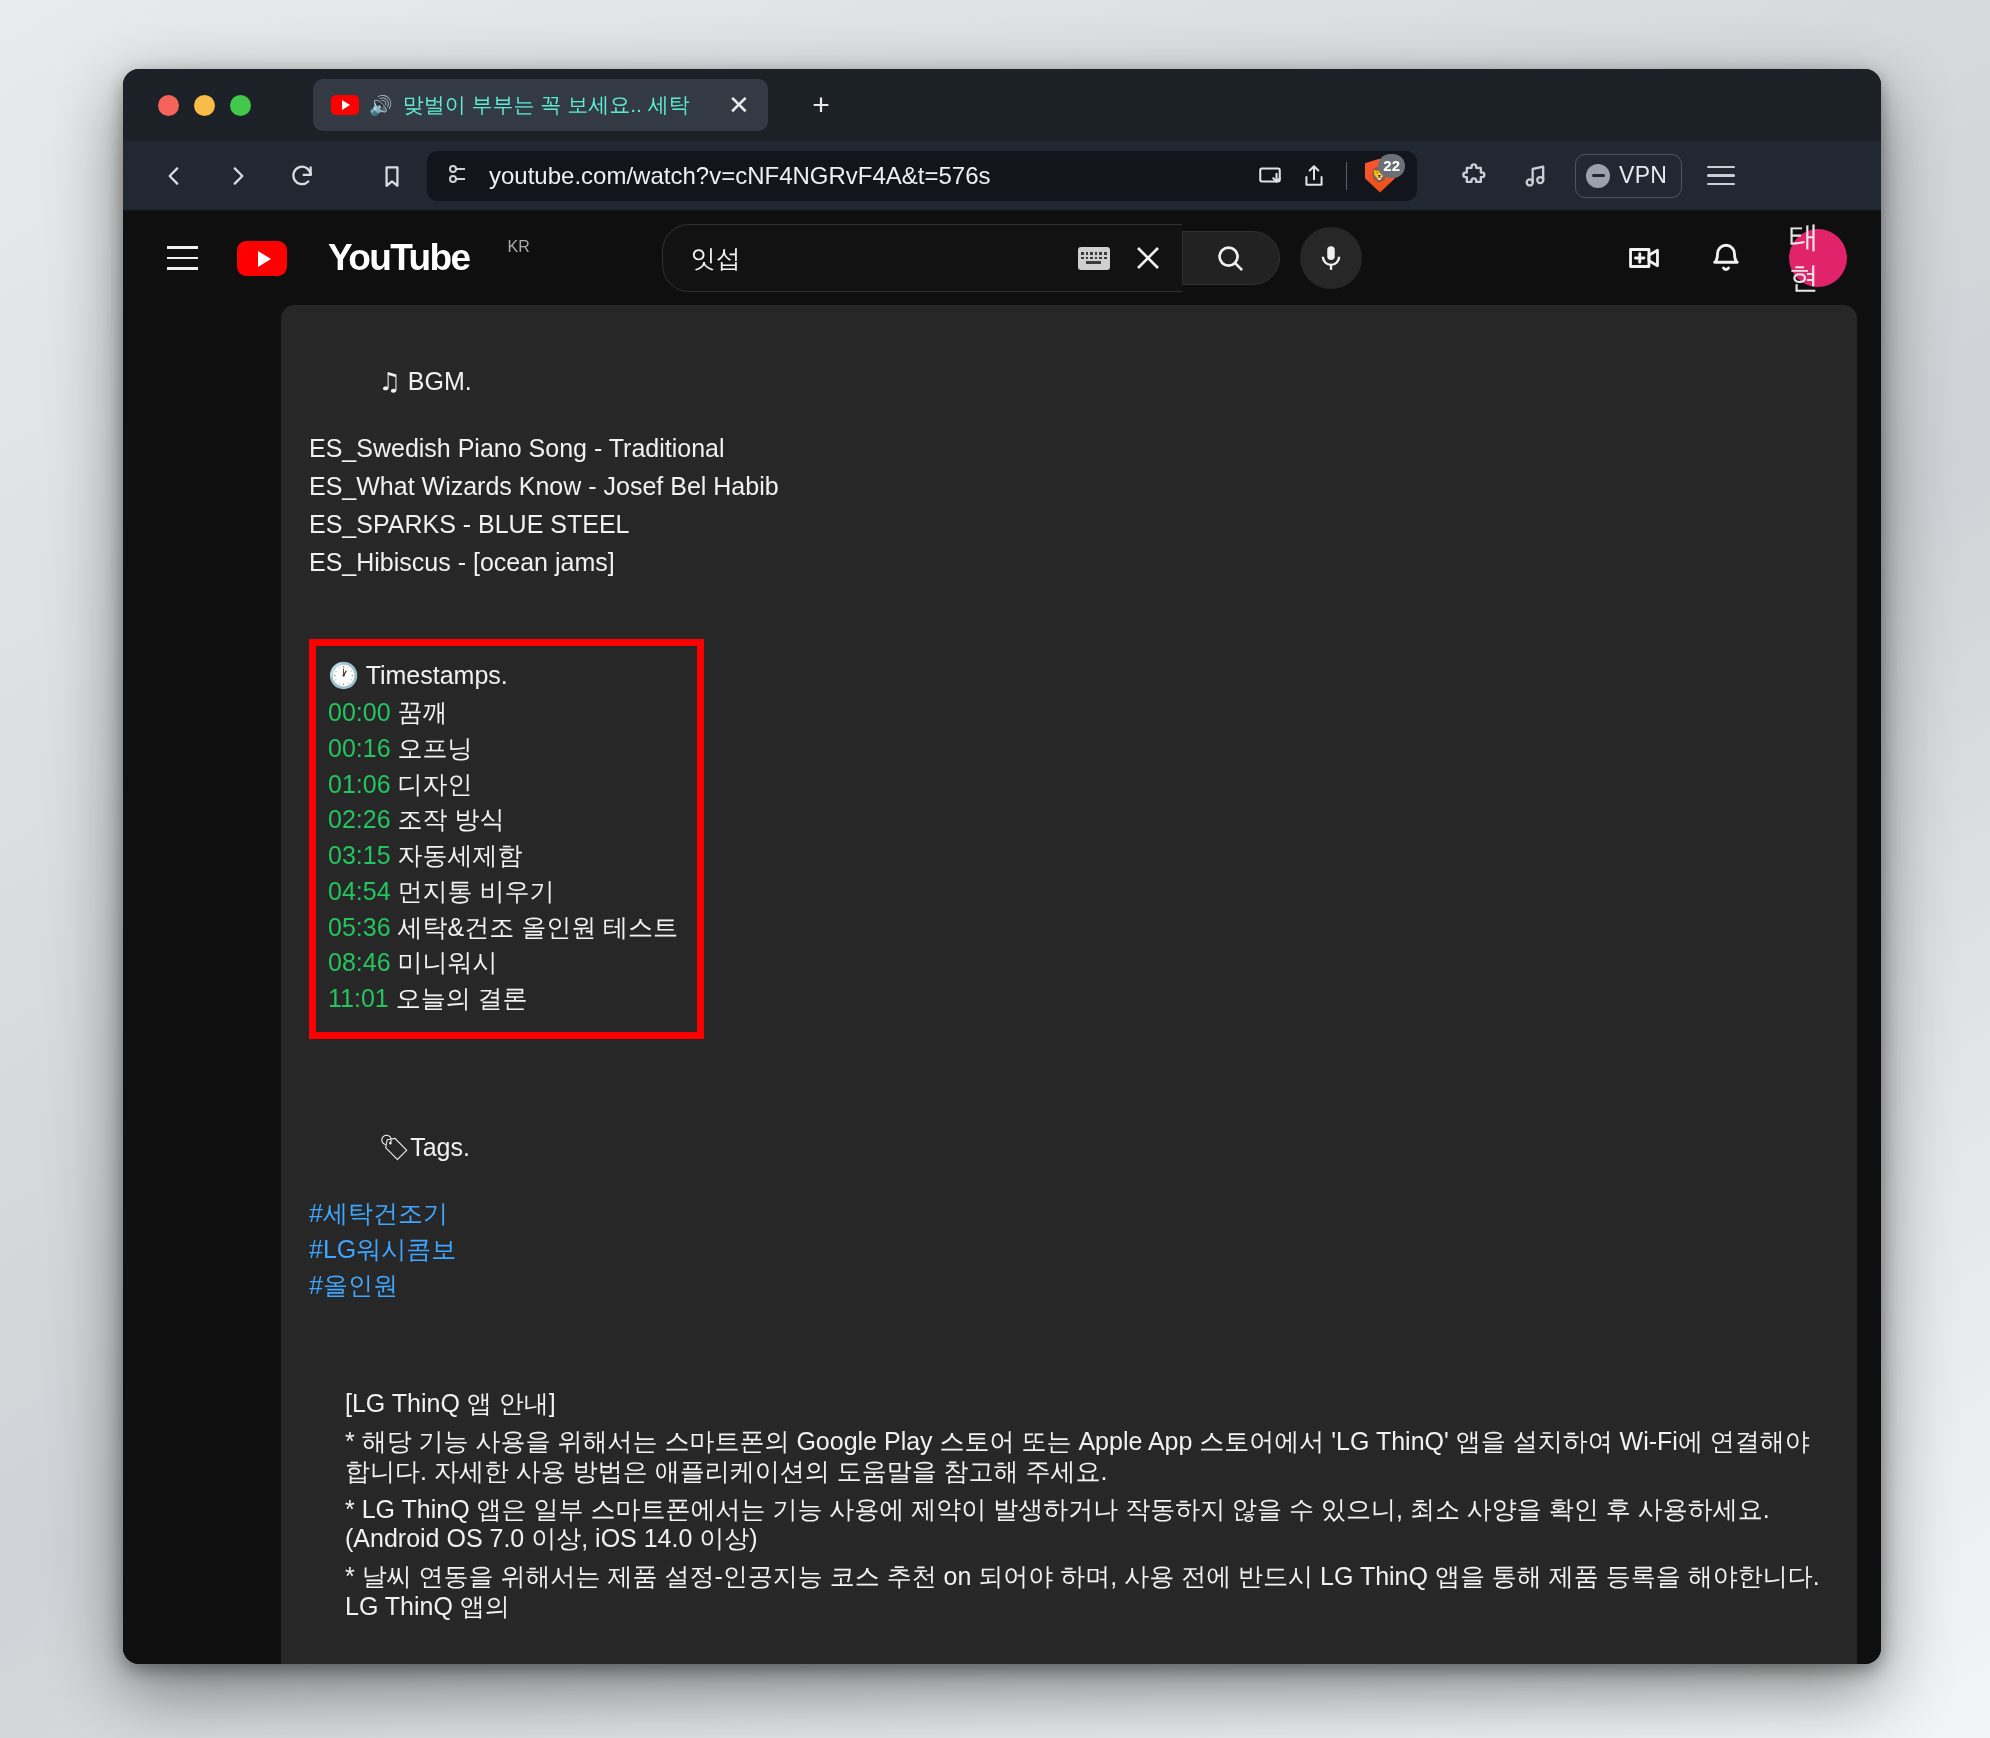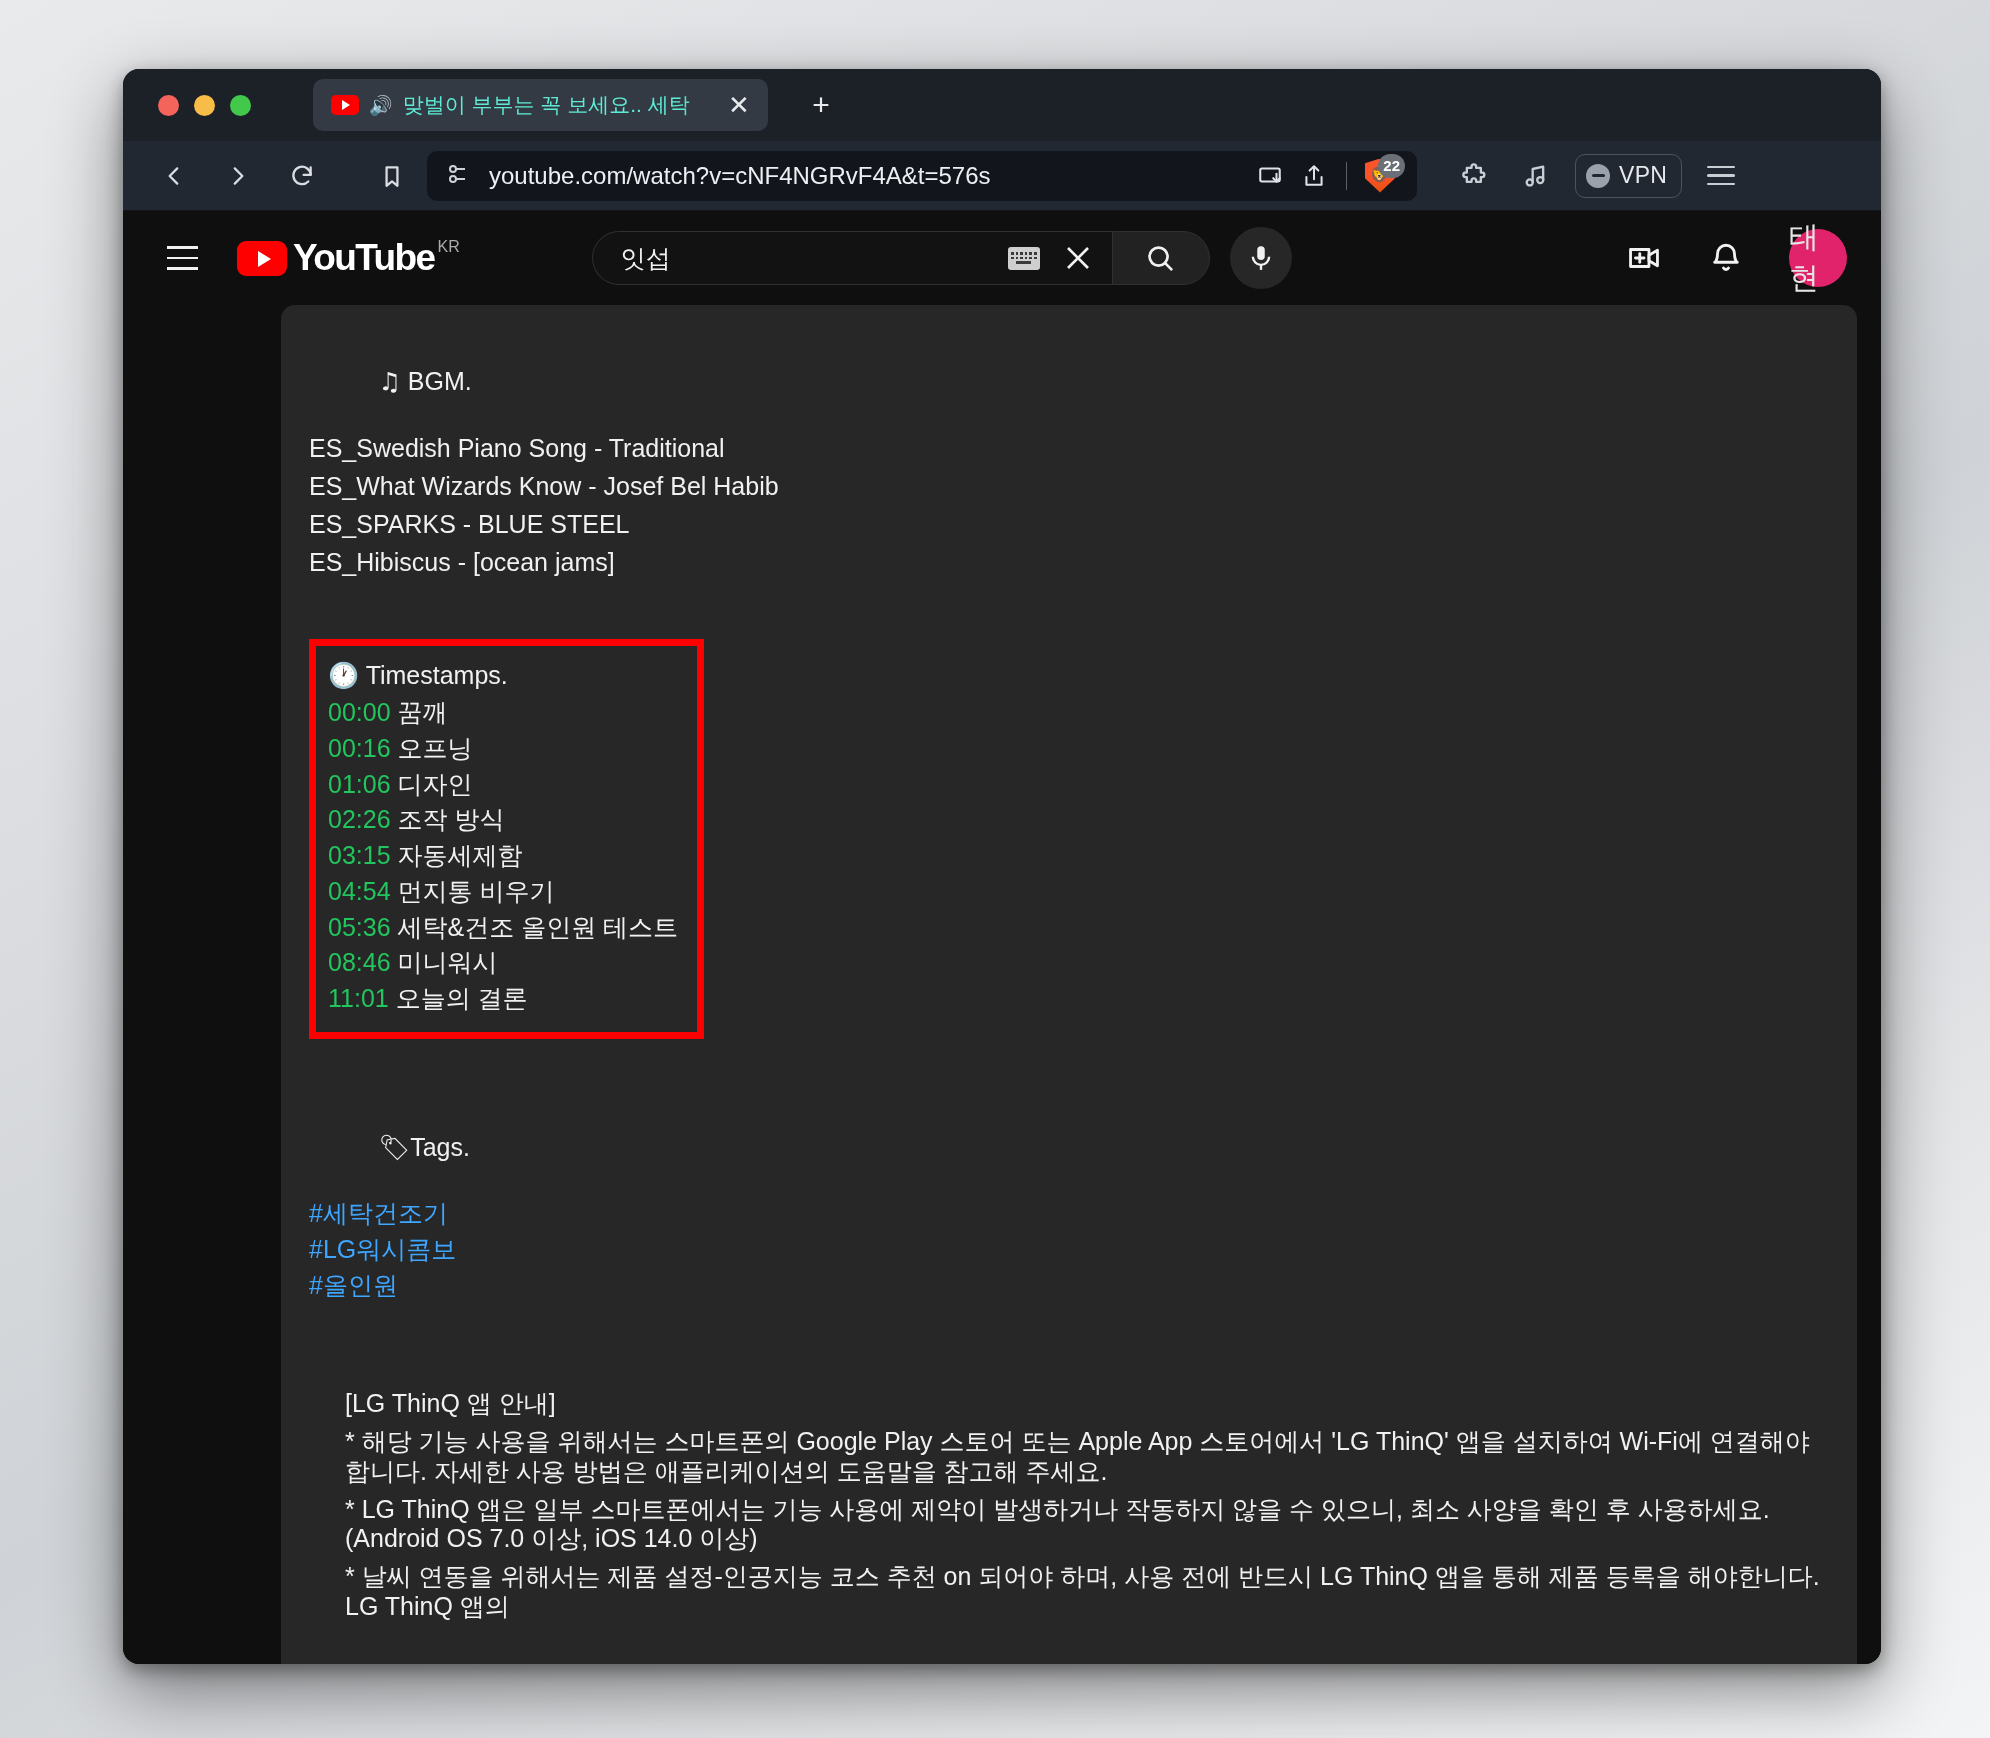--- a/index.html
+++ b/index.html
@@ -148,36 +148,36 @@
   .hamburger i { display: block; width: 28px; height: 2.6px; background: #c9ced5; border-radius: 2px; }
 
   
   .page { flex: 1 1 auto; background: #0f0f0f; position: relative; overflow: hidden; }
   .yt-header {
     height: 94px; display: flex; align-items: center;
     padding: 0 34px 0 28px; background: #0f0f0f;
   }
   .yt-menu { width: 62px; height: 62px; display: flex; flex-direction: column; justify-content: center; align-items: center; gap: 8px; flex:0 0 auto;}
   .yt-menu i { display: block; width: 31px; height: 2.6px; background: #f1f1f1; }
-  .yt-logo { display: flex; align-items: flex-start; margin-left: 24px; flex: 0 0 auto; }
+  .yt-logo { display: flex; align-items: flex-start; margin-left: 24px; flex: 0 0 auto; gap: 35px; }
   .yt-logo-mark {
     width: 50px; height: 35px; background: #ff0000; border-radius: 9px;
     display: flex; align-items: center; justify-content: center; margin-top: 5px;
   }
   .yt-logo-mark::after {
     content: ""; width: 0; height: 0;
     border-left: 13px solid #fff; border-top: 8px solid transparent; border-bottom: 8px solid transparent;
     margin-left: 4px;
   }
   .yt-wordmark { color: #fff; font-size: 37px; font-weight: 700; letter-spacing: -1.6px; margin-left: 6px; line-height: 44px; }
   .yt-country { color: #aaa; font-size: 16px; margin-left: 3px; margin-top: 2px; }
 
   .yt-search-wrap { display: flex; align-items: center; margin-left: 132px; flex: 0 0 auto; }
   .yt-search {
-    width: 520px; height: 54px;
+    width: 520px; height: 68px;
     background: #121212;
     border: 1.4px solid #303030;
     border-right: none;
     border-radius: 27px 0 0 27px;
     display: flex; align-items: center;
     padding: 0 12px 0 28px;
   }
   .yt-search-value { color: #f1f1f1; font-size: 25px; flex: 1 1 auto; white-space: nowrap; overflow: hidden; }
   .kbd-icon {
     width: 32px; height: 23px; border-radius: 3px;

